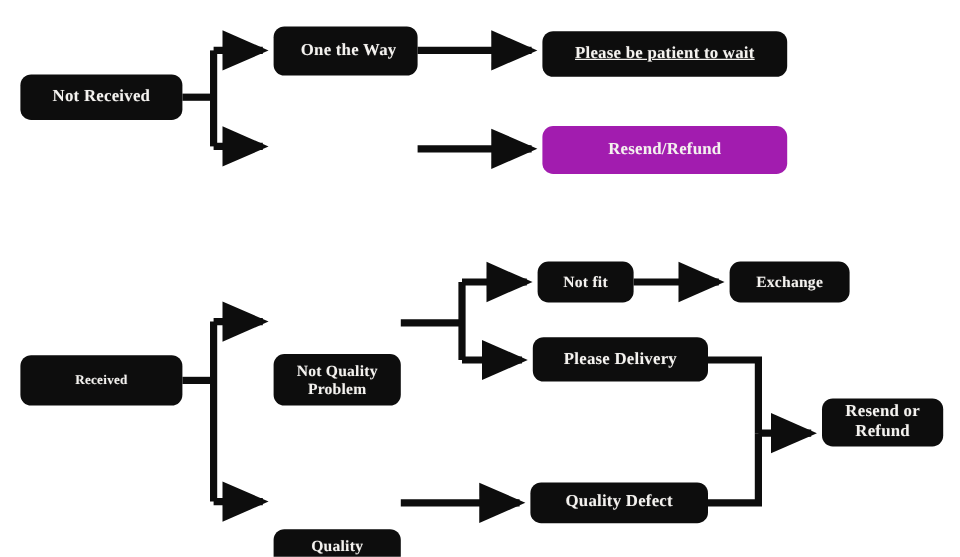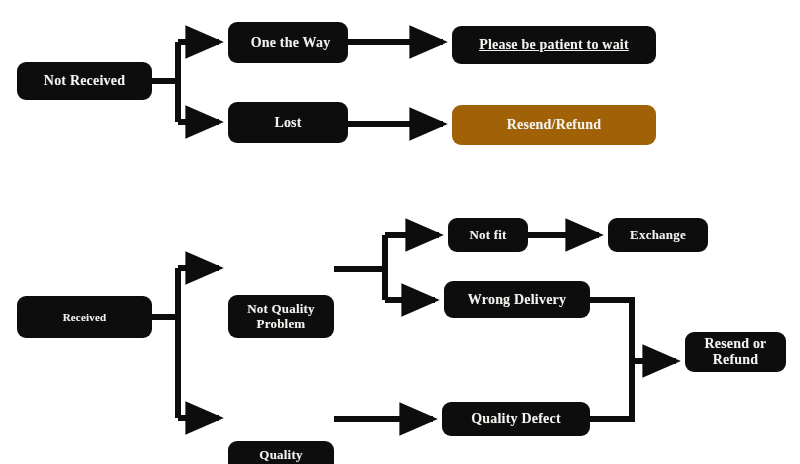--- a/index.html
+++ b/index.html
@@ -80,25 +80,24 @@
       <path d="M334,419 L433,419" marker-end="url(#arrowhead)"></path>
 
       <path d="M590,300 L632,300 L632,361"></path>
       <path d="M590,419 L632,419 L632,361"></path>
       <path d="M632,361 L676,361" marker-end="url(#arrowhead)"></path>
     </g>
   </svg>
 
   <div class="node" style="left: 17px; top: 62px; width: 135px; height: 38px; font-size: 14px; background: rgb(13, 13, 13); color: rgb(244, 242, 239);">Not Received</div>
   <div class="node" style="left: 228px; top: 22px; width: 120px; height: 41px; font-size: 14px; background: rgb(13, 13, 13); color: rgb(244, 242, 239); padding-left: 11px;">One the Way</div>
-  <div class="node" style="left: 228px; top: 102px; width: 120px; height: 41px; font-size: 14px; background: rgb(13, 13, 13); color: rgb(244, 242, 239);">Lost</div>
   <div class="node" style="left: 452px; top: 26px; width: 204px; height: 38px; font-size: 14px; background: rgb(13, 13, 13); color: rgb(244, 242, 239); text-decoration: underline;">Please be patient to wait</div>
-  <div class="node" style="left: 452px; top: 105px; width: 204px; height: 40px; font-size: 14px; background: #a16207; color: rgb(244, 242, 239);">Resend/Refund</div>
+  <div class="node" style="left: 452px; top: 105px; width: 204px; height: 40px; font-size: 14px; background: #a21caf; color: rgb(244, 242, 239);">Resend/Refund</div>
   <div class="node" style="left: 17px; top: 296px; width: 135px; height: 42px; font-size: 11px; background: rgb(13, 13, 13); color: rgb(244, 242, 239);">Received</div>
   <div class="node" style="left: 228px; top: 247px; width: 106px; height: 43px; font-size: 13px; background: rgb(13, 13, 13); color: rgb(244, 242, 239); margin-top: 48px;">Not Quality<br>Problem</div>
   <div class="node" style="left: 228px; top: 396px; width: 106px; height: 44px; font-size: 13px; background: rgb(13, 13, 13); color: rgb(244, 242, 239); margin-top: 45px;">Quality<br>Problem</div>
   <div class="node" style="left: 608px; top: 218px; width: 100px; height: 34px; font-size: 13px; background: rgb(13, 13, 13); color: rgb(244, 242, 239);">Exchange</div>
   <div class="node" style="left: 448px; top: 218px; width: 80px; height: 34px; font-size: 13px; background: rgb(13, 13, 13); color: rgb(244, 242, 239);">Not fit</div>
-  <div class="node" style="left: 444px; top: 281px; width: 146px; height: 37px; font-size: 14px; background: rgb(13, 13, 13); color: rgb(244, 242, 239);">Wrong Delivery</div>
+  <div class="node" style="left: 444px; top: 281px; width: 146px; height: 37px; font-size: 14px; background: rgb(13, 13, 13); color: rgb(244, 242, 239);">Please Delivery</div>
   <div class="node" style="left: 442px; top: 402px; width: 148px; height: 34px; font-size: 14px; background: rgb(13, 13, 13); color: rgb(244, 242, 239);">Quality Defect</div>
   <div class="node" style="left: 685px; top: 332px; width: 101px; height: 40px; font-size: 14px; background: rgb(13, 13, 13); color: rgb(244, 242, 239);">Resend or<br>Refund</div>
 
 </div>
 
 </body></html>

